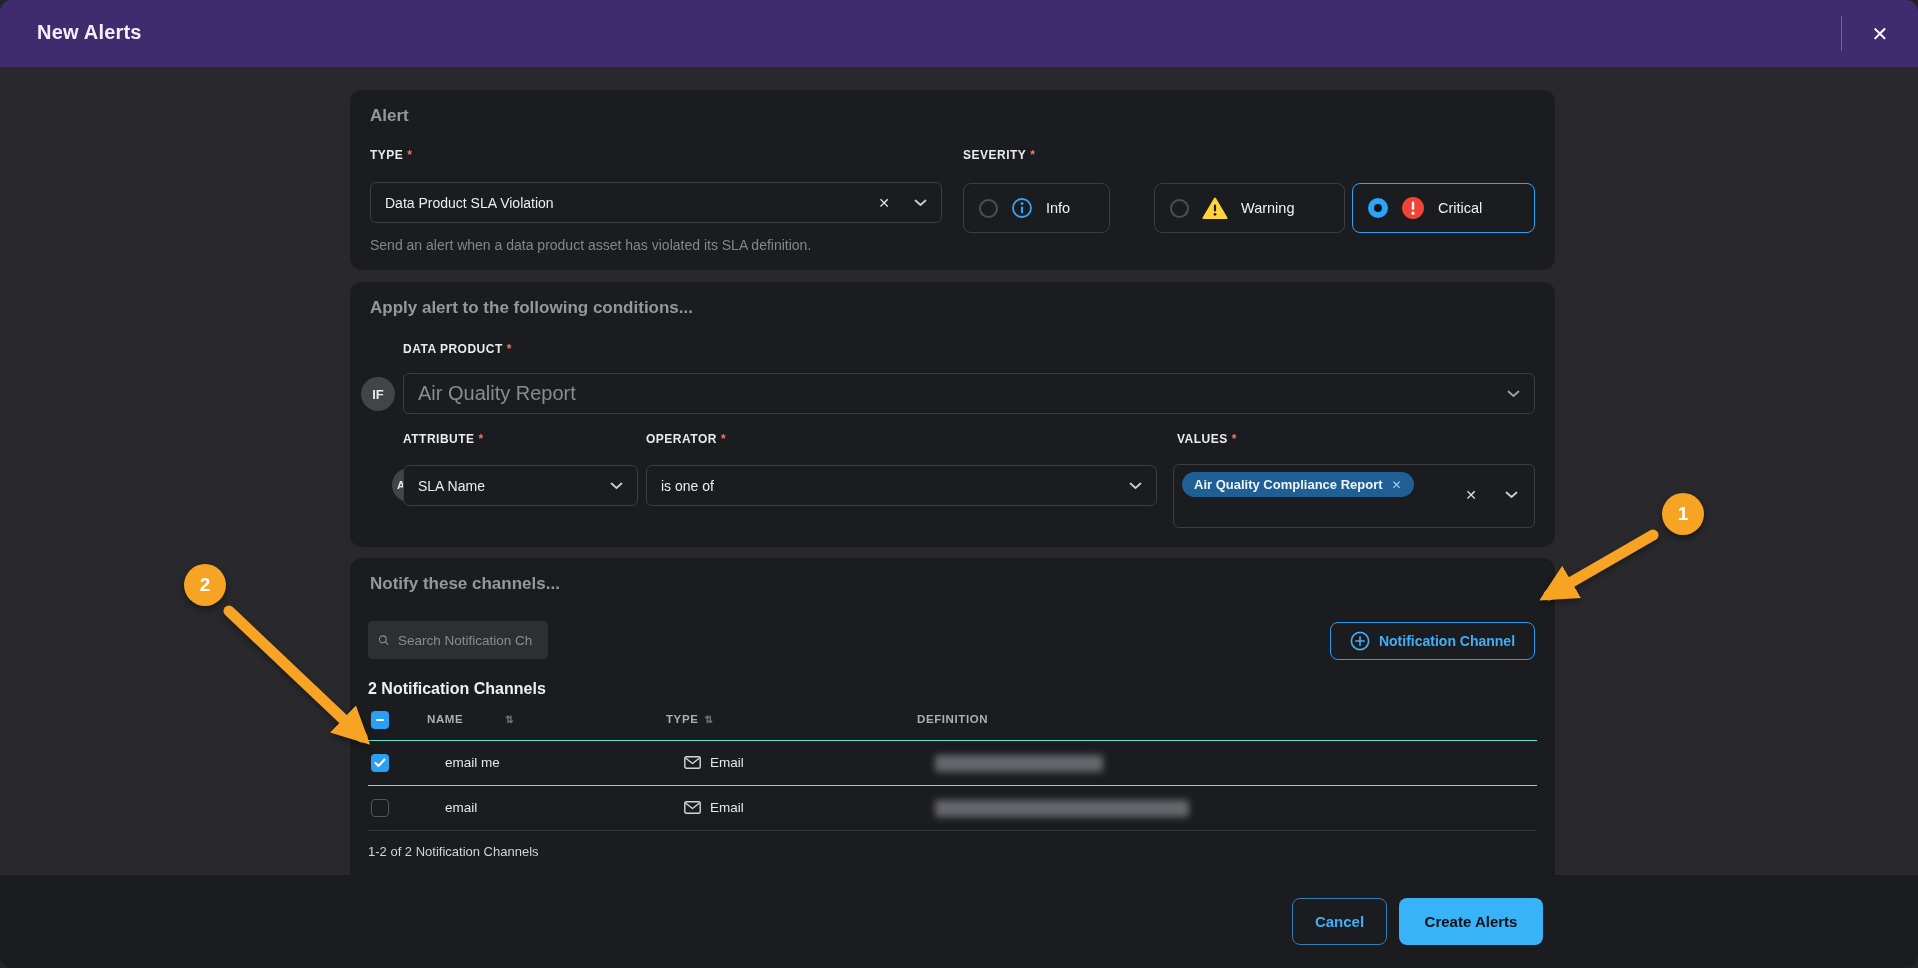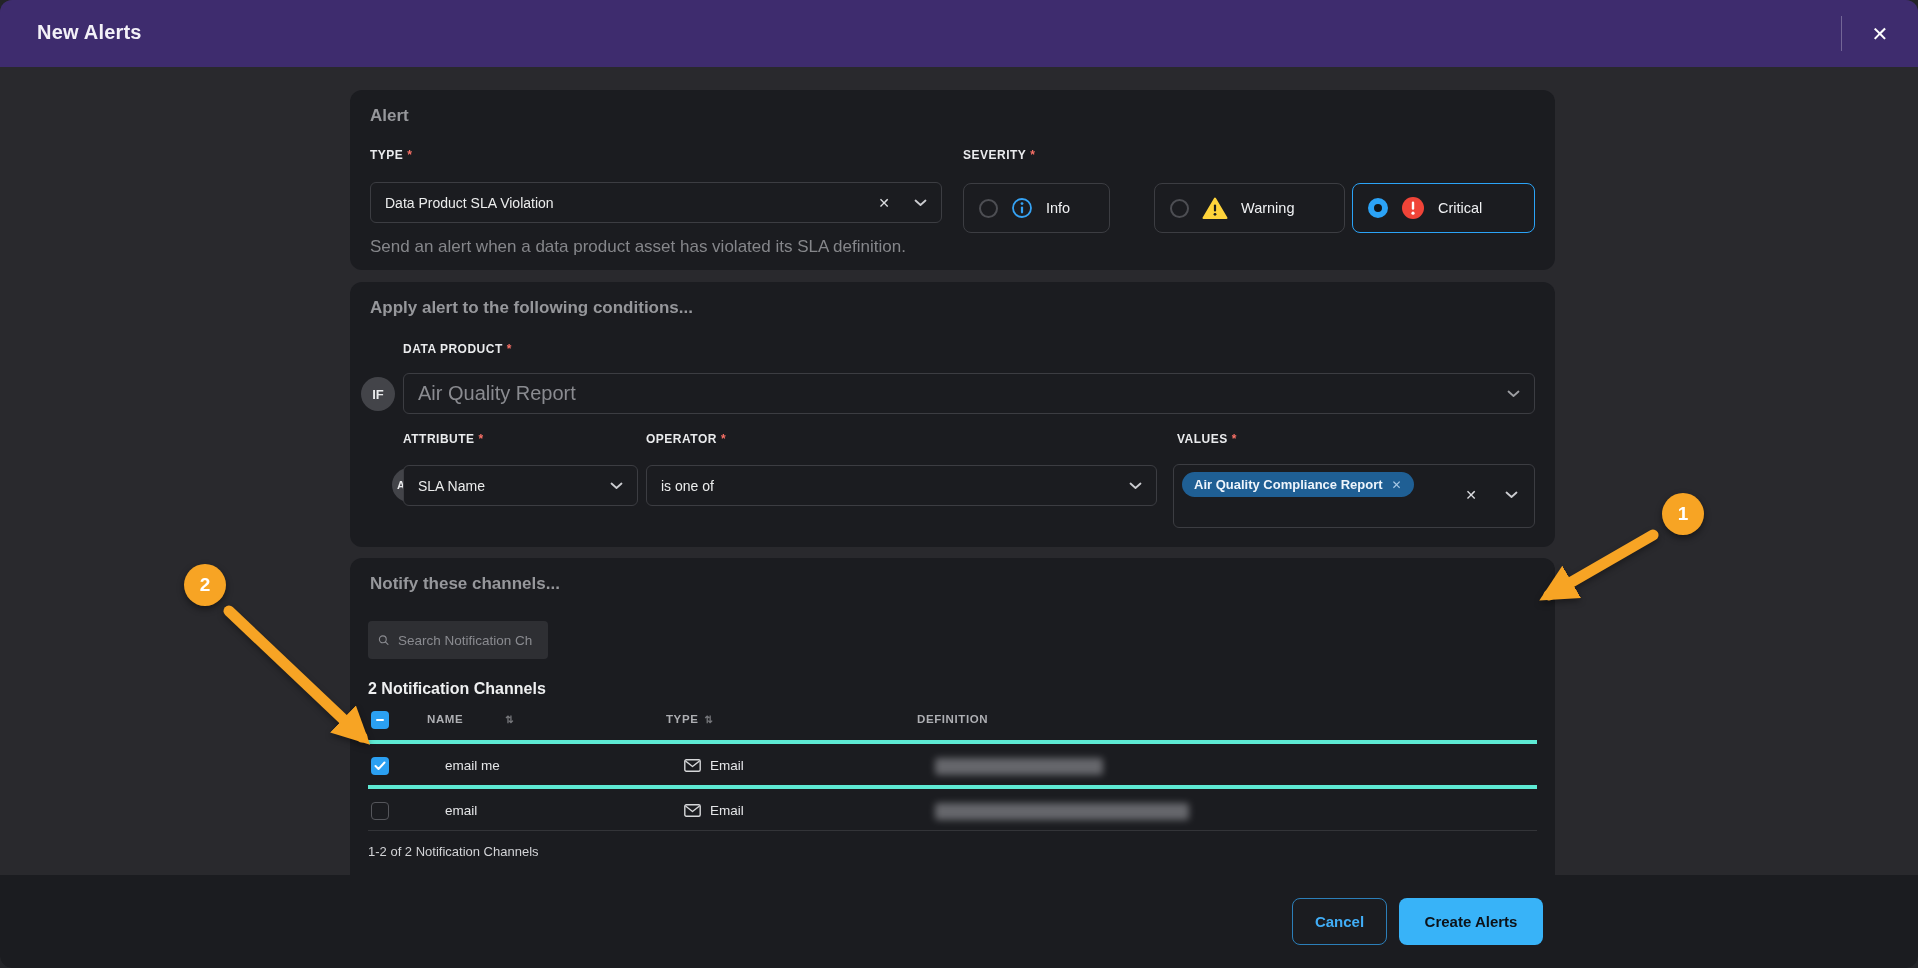--- a/index.html
+++ b/index.html
@@ -21,21 +21,21 @@
 
   .fld-label { position:absolute; font-size:12px; font-weight:700; color:#eaebed; letter-spacing:.5px; }
   .req { color:#f97066; margin-left:4px; font-weight:700; }
 
   .select { position:absolute; height:41px; border:1px solid #3c3d42; border-radius:6px; background:#1b1c20; display:flex; align-items:center; padding:4px 14px; cursor:pointer; }
   .select .val { font-size:14px; color:#eceded; }
   .sel-icons { position:absolute; right:14px; display:flex; align-items:center; gap:24px; }
   .x-glyph { font-size:14px; color:#dcdde0; line-height:1; cursor:pointer; }
   .chev { display:block; }
 
-  .help { position:absolute; left:20px; top:147px; font-size:17px; color:#85868a; }
+  .help { position:absolute; left:20px; top:147px; font-size:14px; color:#85868a; }
 
   
   .sev-card { position:absolute; top:93px; height:50px; border:1px solid #3c3d42; border-radius:8px; display:flex; align-items:center; gap:13px; padding:0 15px; cursor:pointer; }
   .sev-card.selected { border-color:#2ba3f7; }
   .sev-label { font-size:14.5px; color:#f0f1f3; }
   .radio { width:19px; height:19px; border-radius:50%; border:2px solid #4d4e53; }
   .radio.on { width:20px; height:20px; border:6px solid #2ba3f7; background:#10151a; }
 
   
   .cond-badge { position:absolute; width:34px; height:34px; border-radius:50%; background:#434449; color:#e9eaec; display:flex; align-items:center; justify-content:center; font-weight:700; }
@@ -49,21 +49,21 @@
   
   .search { position:absolute; left:18px; top:63px; width:180px; height:38px; background:#2e2f33; border-radius:4px; display:flex; align-items:center; gap:9px; padding:0 10px; }
   .search input { background:transparent; border:none; outline:none; width:140px; font-size:13.5px; color:#e8e9eb; font-family:"Liberation Sans",sans-serif; }
   .search input::placeholder { color:#8a8b90; opacity:1; }
   .add-btn { position:absolute; left:980px; top:64px; width:205px; height:38px; border:1px solid #2b9df0; border-radius:8px; display:flex; align-items:center; justify-content:center; gap:9px; color:#41aef7; font-size:14px; font-weight:700; background:transparent; cursor:pointer; }
   .count { position:absolute; left:18px; top:122px; font-size:16px; font-weight:700; color:#eeeff0; }
 
   .t-header { position:absolute; left:18px; right:18px; top:145px; height:37px; }
   .t-header .col { position:absolute; top:10px; font-size:11.5px; font-weight:700; color:#aeafb3; letter-spacing:.6px; display:flex; gap:6px; align-items:center; }
   .sort { font-size:10px; color:#76777b; }
-  .t-row { position:absolute; left:18px; right:18px; height:45px; border-top:4px solid #5eead4; }
+  .t-row { position:absolute; left:18px; right:18px; height:45px; border-top:1px solid #5eead4; }
   .t-row .cell { position:absolute; top:14px; font-size:13.5px; color:#e4e5e7; display:flex; align-items:center; gap:9px; }
   .row-sep-bottom { position:absolute; left:18px; right:18px; top:272px; border-top:1px solid #333438; height:0; }
 
   .cb { position:absolute; width:18px; height:18px; border-radius:4px; cursor:pointer; }
   .cb.blue { background:#2ba0f2; display:flex; align-items:center; justify-content:center; }
   .cb.empty { border:1.5px solid #55565b; background:transparent; } .col-name { left:77px; } .col-type { left:316px; } .col-def { left:567px; }
   .blurbar { height:17px; background:#797a7f; border-radius:3px; filter:blur(3.5px); opacity:.8; }
   .blur-1 { width:168px; } .blur-2 { width:254px; }
   .pager { position:absolute; left:18px; top:286px; font-size:13px; color:#d2d3d6; }
 
@@ -206,20 +206,28 @@
     <div class="panel-h" style="top:16px;">Notify these channels...</div>
 
     <div class="search">
       <svg width="16" height="16" viewBox="0 0 16 16">
         <circle cx="7" cy="7" r="5" fill="none" stroke="#8a8b90" stroke-width="1.6"></circle>
         <line x1="10.8" y1="10.8" x2="14.5" y2="14.5" stroke="#8a8b90" stroke-width="1.6" stroke-linecap="round"></line>
       </svg>
       <input placeholder="Search Notification Ch" style="">
     </div>
 
+    <button class="add-btn">
+      <svg width="20" height="20" viewBox="0 0 20 20">
+        <circle cx="10" cy="10" r="8.6" fill="none" stroke="#41aef7" stroke-width="1.6"></circle>
+        <line x1="10" y1="5.8" x2="10" y2="14.2" stroke="#41aef7" stroke-width="1.6" stroke-linecap="round"></line>
+        <line x1="5.8" y1="10" x2="14.2" y2="10" stroke="#41aef7" stroke-width="1.6" stroke-linecap="round"></line>
+      </svg>
+      <span>Notification Channel</span>
+    </button>
 
     <div class="count">2 Notification Channels</div>
 
     <div class="t-header">
       <span class="cb blue" style="left:3px; top:8px;">
         <svg width="10" height="10" viewBox="0 0 10 10">
             <rect x="1" y="4" width="8" height="2" rx="1" fill="#ffffff"></rect>
           </svg>
       </span>
       <span class="col" style="left:59px;gap:42px;">

